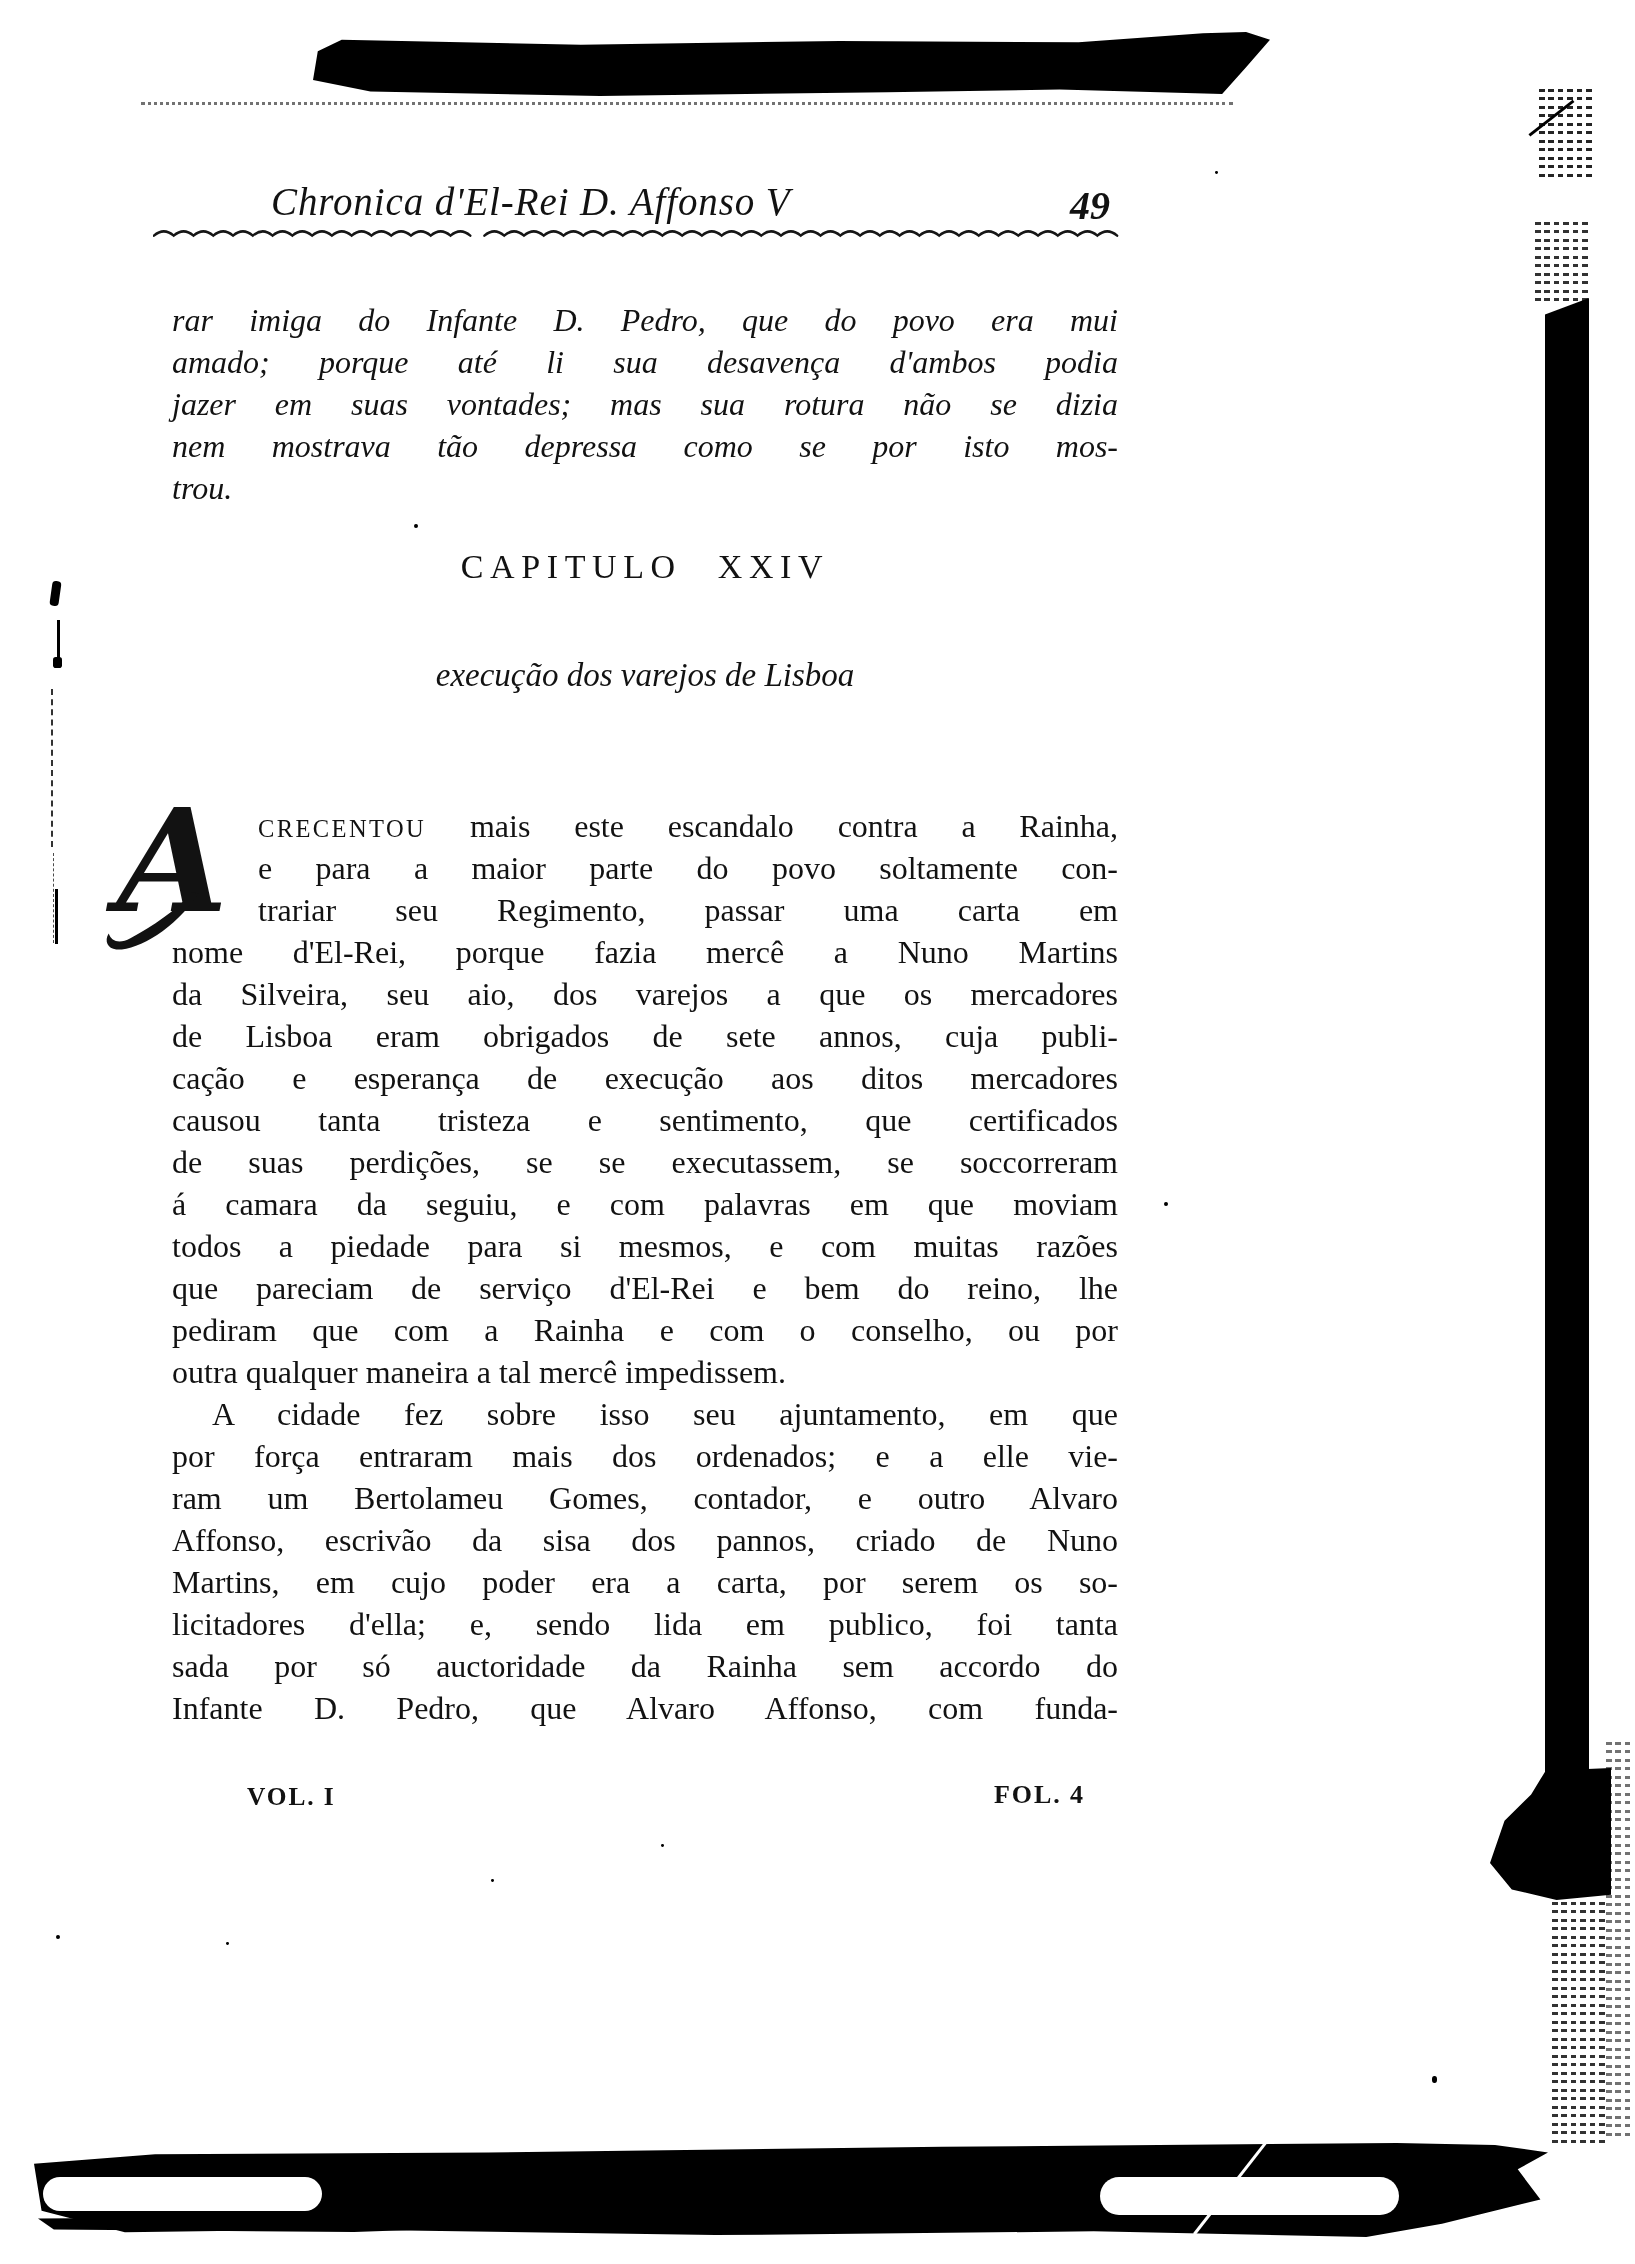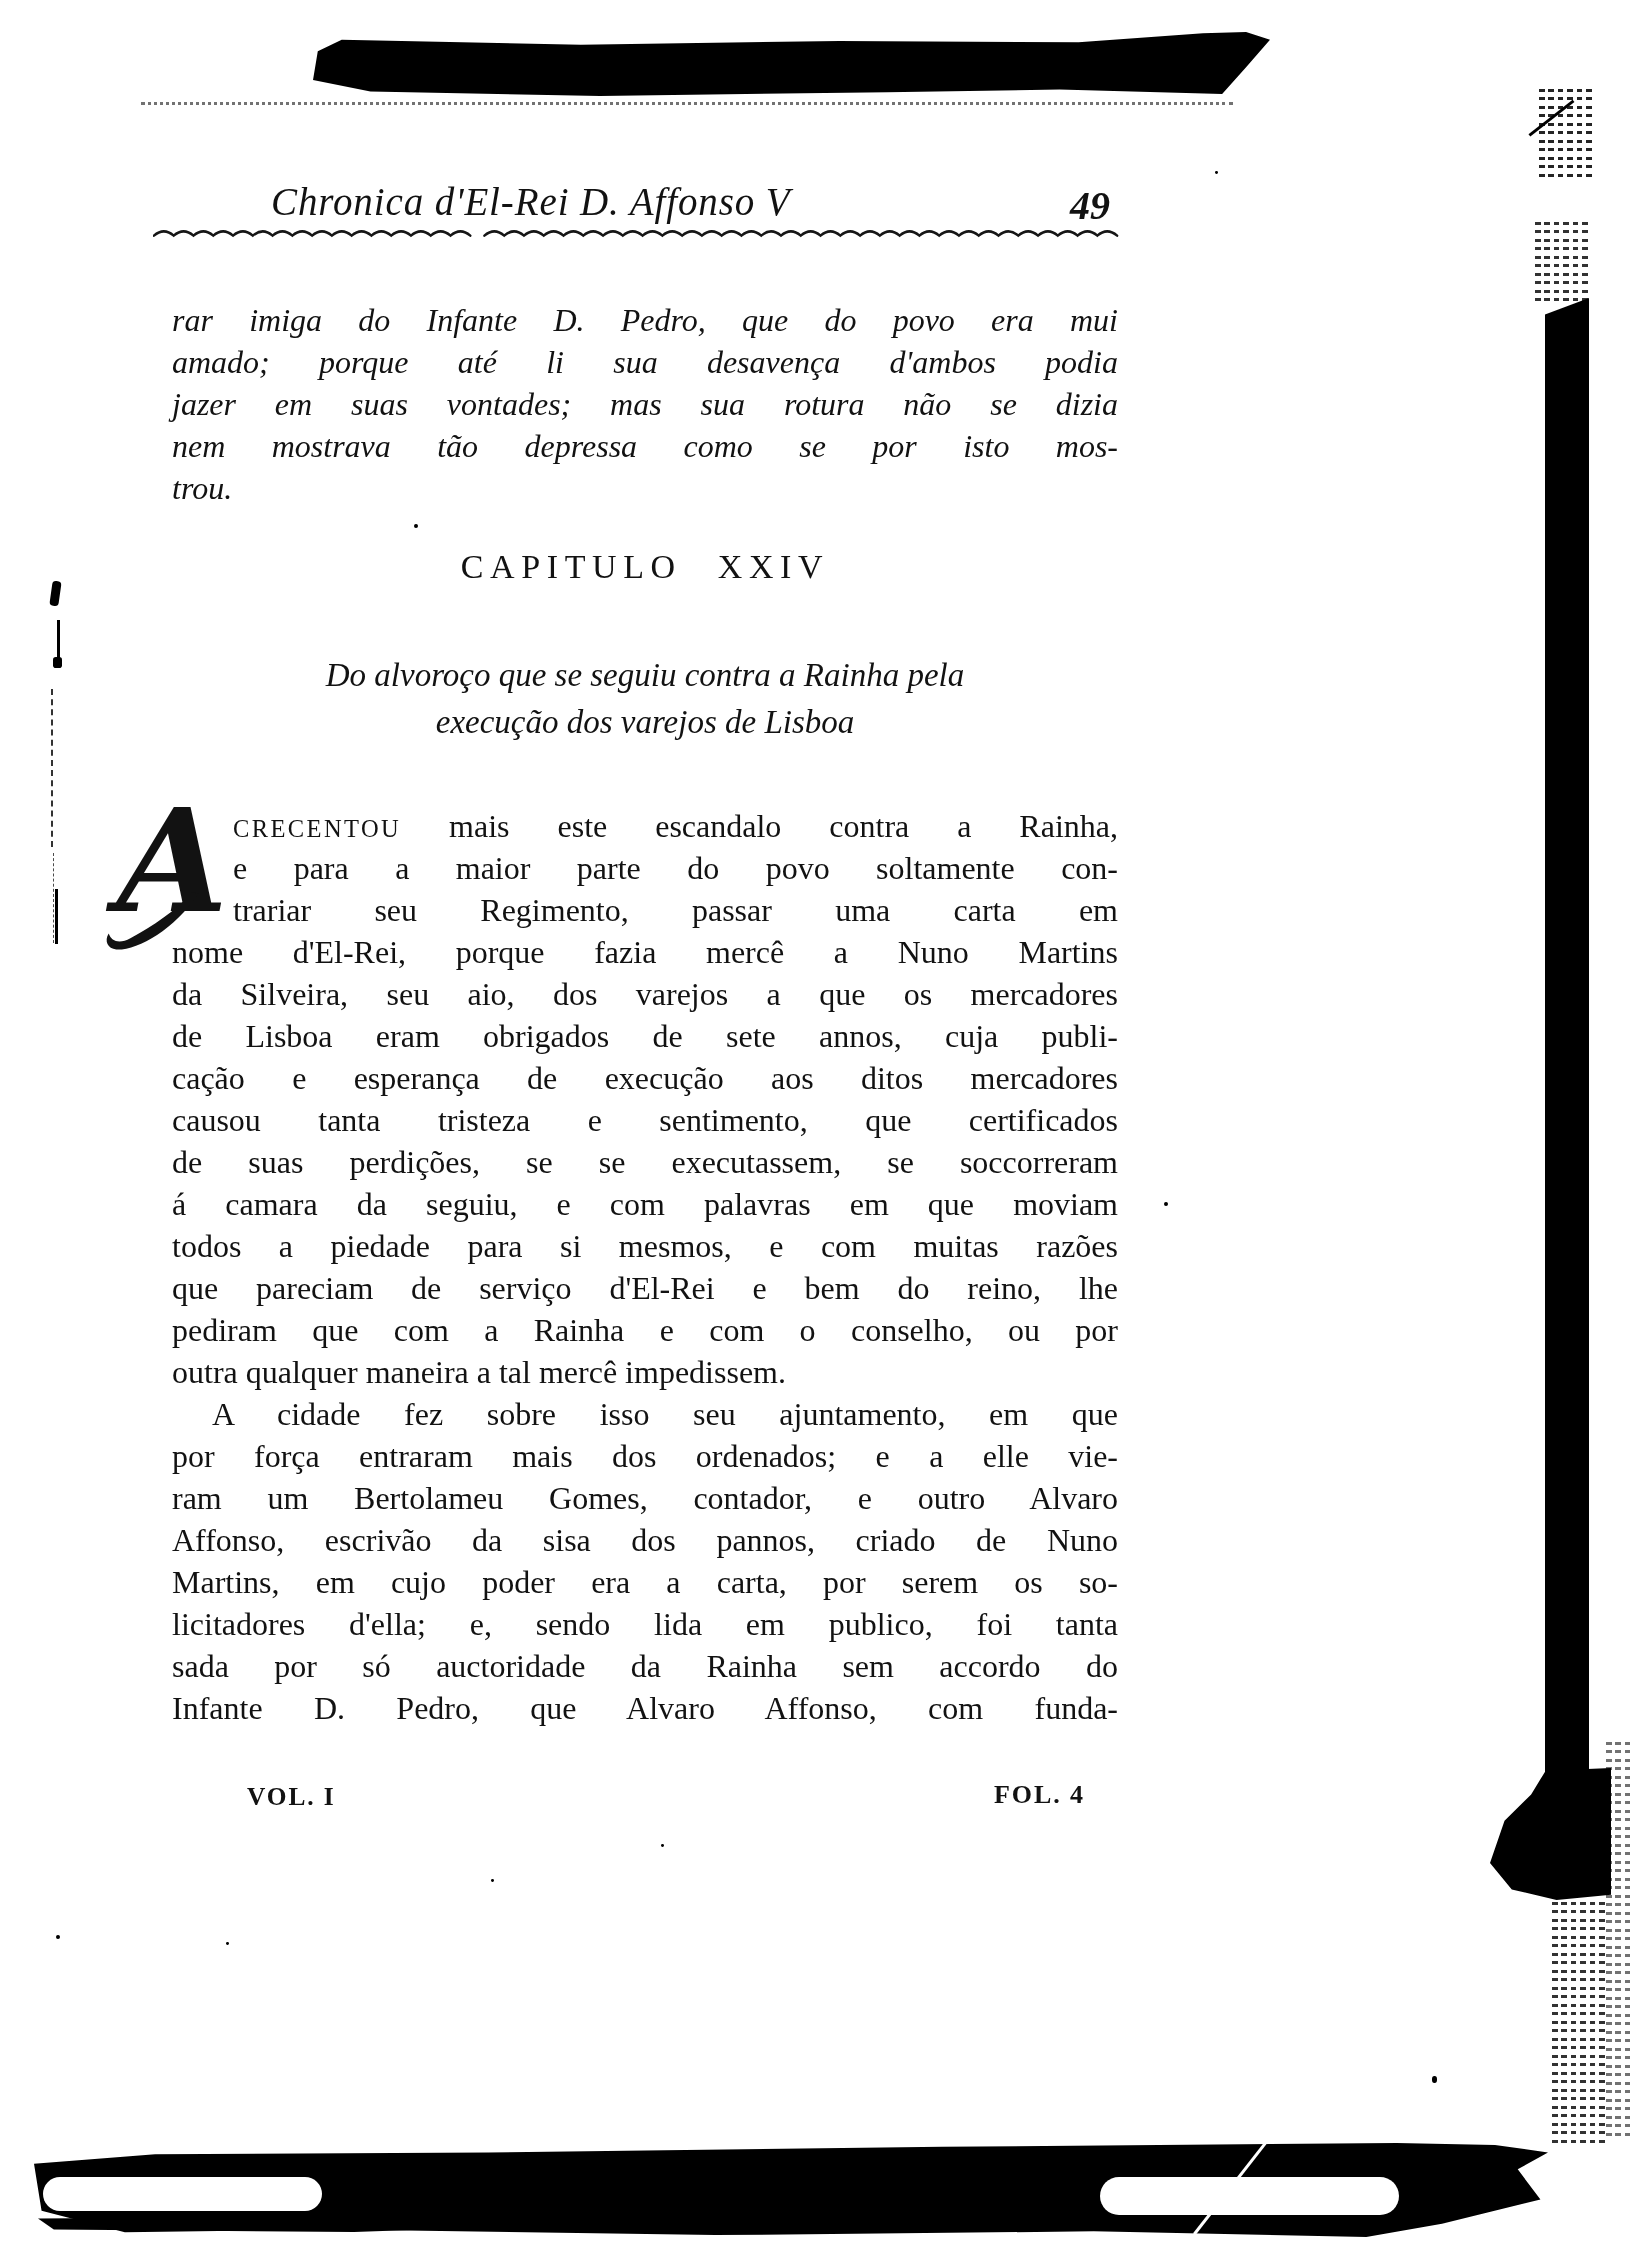--- a/index.html
+++ b/index.html
@@ -16,21 +16,21 @@
     position:absolute;left:1070px;top:182px;font-style:italic;font-weight:bold;font-size:40px;
   }
   .wavy{position:absolute;left:153px;top:227px;}
   
   .tblock{position:absolute;left:172px;width:946px;}
   .line{
     font-size:32px;line-height:42px;height:42px;white-space:nowrap;
     text-align:justify;text-align-last:justify;
   }
   .line.nojust{text-align:right;text-align-last:left;}
-  .line.indent{margin-left:61px;}
+  .line.indent{margin-left:86px;}
   .line.firstindent{text-indent:40px;}
   .para1{top:299px;font-style:italic;}
   .chapter-head{
     position:absolute;left:172px;top:548px;width:946px;text-align:center;
     font-size:34px;letter-spacing:6.6px;word-spacing:21px;white-space:nowrap;
   }
   .subtitle{
     position:absolute;left:172px;top:652px;width:946px;text-align:center;
     font-style:italic;font-size:33px;line-height:47px;white-space:nowrap;
   }
@@ -142,21 +142,20 @@
   <div class="tblock para1" style="position:absolute">
     <div class="line">rar imiga do Infante D. Pedro, que do povo era mui</div>
     <div class="line">amado; porque até li sua desavença d'ambos podia</div>
     <div class="line">jazer em suas vontades; mas sua rotura não se dizia</div>
     <div class="line">nem mostrava tão depressa como se por isto mos-</div>
     <div class="line nojust">trou.</div>
   </div>
 
   <div class="chapter-head">CAPITULO XXIV</div>
   <div class="subtitle">
-    <div>Do alvoroço que se seguiu contra a Rainha pela</div>
     <div>execução dos varejos de Lisboa</div>
   </div>
 
   <div class="tblock para2" style="position:absolute">
     <div class="dropcap">
       <span class="dropcap-letter">A</span>
       <svg width="98" height="66" viewBox="0 0 104 70" style="position:absolute;left:-13px;top:102px">
         <path d="M100 2 C74 40 36 62 13 61 C4 60 0 52 5 44 C8 53 17 55 28 49 C52 36 76 20 94 0 Z" fill="#121212"></path>
       </svg>
     </div>

